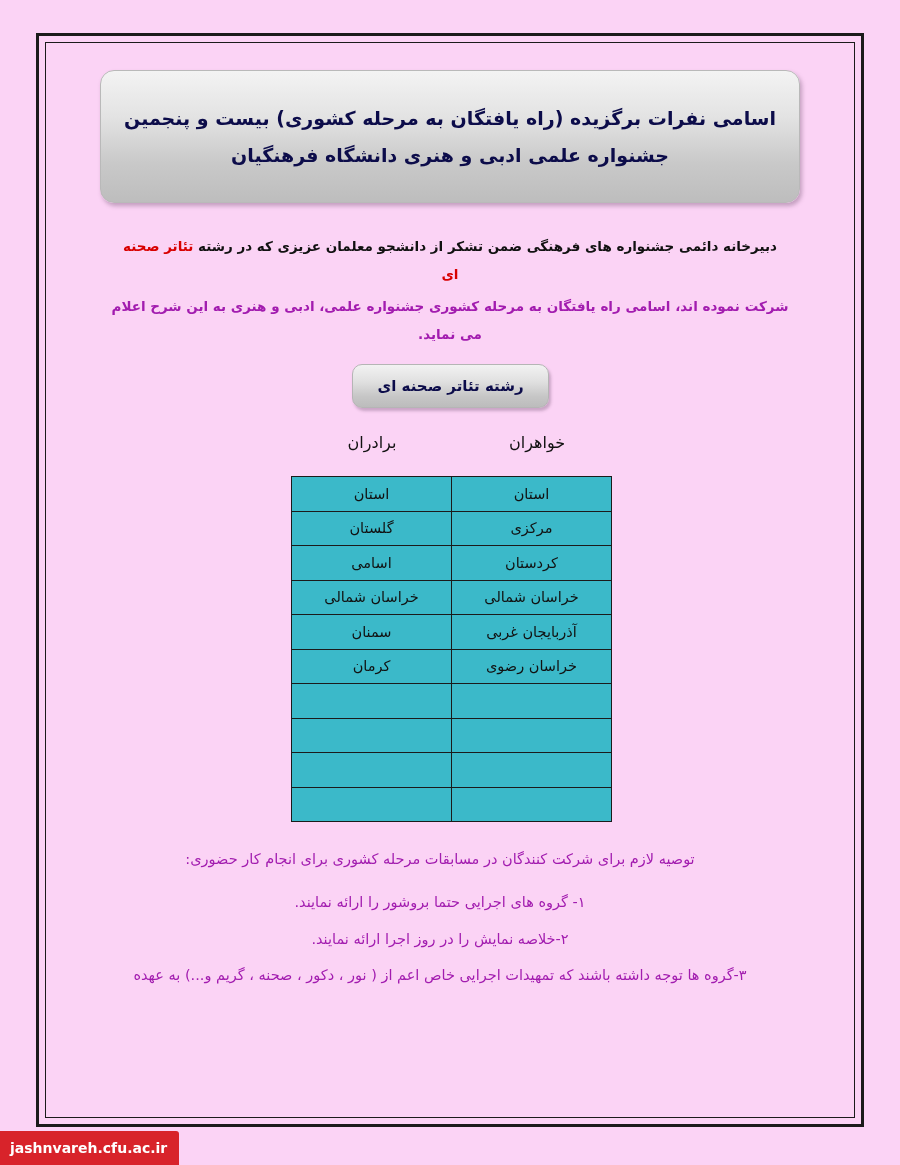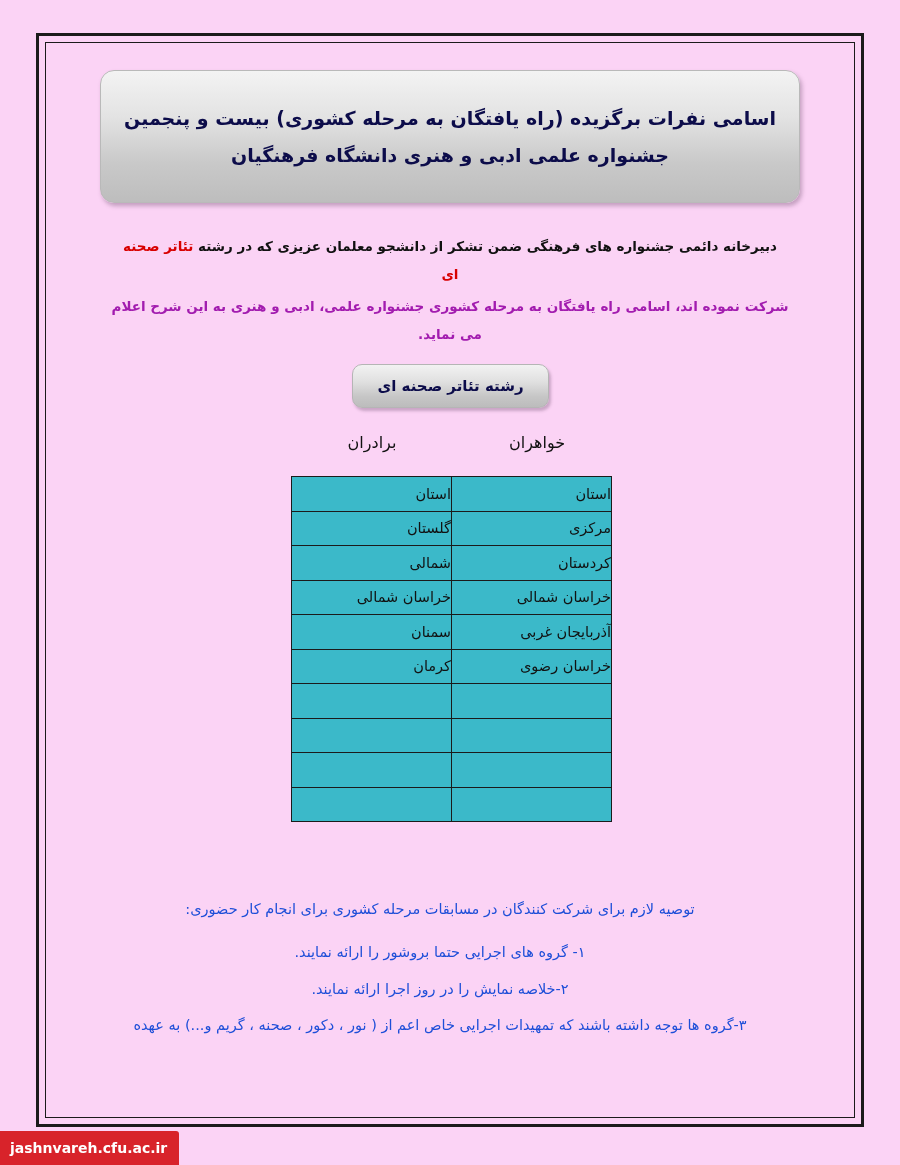--- a/index.html
+++ b/index.html
@@ -141,39 +141,40 @@
     left: 291px;
     top: 476px;
     width: 318px;
     border-collapse: collapse;
     table-layout: fixed;
   }
   .results-table td {
     border: 1px solid #1b1b1b;
     background: #3bb9c9;
     height: 33.5px;
+    text-align: center;
     vertical-align: middle;
     font-size: 14.5px;
     color: #111;
     padding: 0;
     width: 159px;
   }
   .results-table td.empty {
     color: transparent;
   }
 
   
   .notes {
     position: absolute;
     left: 60px;
-    top: 895px;
+    top: 845px;
     width: 760px;
     direction: rtl;
     text-align: right;
-    color: #1d4ed8;
+    color: #a21caf;
     font-size: 14.5px;
   }
   .notes .lead {
     text-align: center;
     line-height: 2.0;
     margin-bottom: 14px;
   }
   .notes .item {
     text-align: center;
     line-height: 2.05;
@@ -236,21 +237,21 @@
       <tr>
         <td>استان</td>
         <td>استان</td>
       </tr>
       <tr>
         <td>مرکزی</td>
         <td>گلستان</td>
       </tr>
       <tr>
         <td>کردستان</td>
-        <td>شمالی</td>
+        <td>اسامی</td>
       </tr>
       <tr>
         <td>خراسان شمالی</td>
         <td>خراسان شمالی</td>
       </tr>
       <tr>
         <td>آذربایجان غربی</td>
         <td>سمنان</td>
       </tr>
       <tr>

